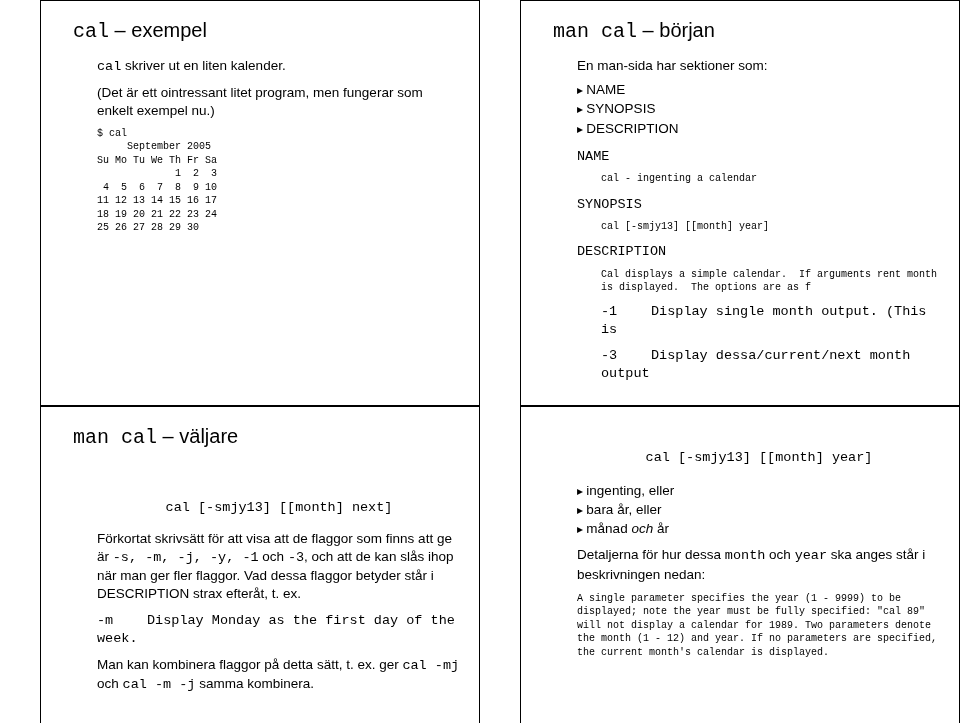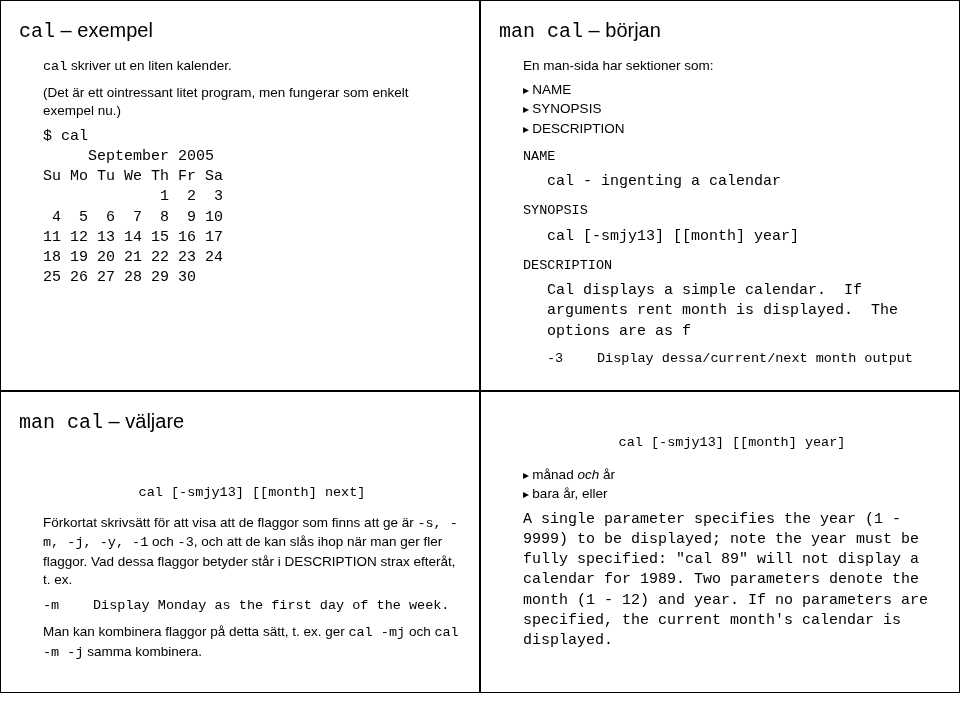--- a/index.html
+++ b/index.html
@@ -12,36 +12,37 @@
     width: 960px;
   }
   .grid {
     display: grid;
     grid-template-columns: 1fr 1fr;
     grid-template-rows: auto auto;
     width: 960px;
   }
   .cell {
     border: 1px solid #000;
-    padding: 18px 18px 22px 18px;
+    padding: 18px 18px 22px 32px;
     box-sizing: border-box;
     overflow: hidden;
+    margin-left: 40px;
   }
   .htitle {
     font-size: 20px;
     margin: 0 0 14px 0;
     font-weight: normal;
   }
   .htitle .mono, .mono {
     font-family: "Courier New", Courier, monospace;
   }
   .bodytext { font-size: 13.5px; line-height: 1.35; }
   pre {
     font-family: "Courier New", Courier, monospace;
-    font-size: 15px;
+    font-size: 10px;
     white-space: pre;
     margin: 6px 0;
   }
   .indent { margin-left: 24px; }
   .bullets { list-style: none; padding: 0; margin: 6px 0; }
   .bullets li { margin: 1px 0; }
   .bullets li::before { content: "▸ "; font-size: 12px; }
   .sectlabel { font-family: "Courier New", Courier, monospace; margin-top: 10px; }
   .optrow { font-family: "Courier New", Courier, monospace; margin-top: 8px; }
   .optrow .flag { display:inline-block; width: 50px; }
@@ -90,20 +91,23 @@
       <div class="sectlabel">NAME</div>
       <pre class="indent">cal - ingenting a calendar</pre>
 
       <div class="sectlabel">SYNOPSIS</div>
       <pre class="indent">cal [-smjy13] [[month] year]</pre>
 
       <div class="sectlabel">DESCRIPTION</div>
       <pre class="indent" style="white-space:pre-wrap;">Cal displays a simple calendar.  If arguments rent month is displayed.  The options are as f</pre>
 
       <div class="optrow indent">
+        <span class="flag">-1</span><span>Display single month output.  (This is</span>
+      </div>
+      <div class="optrow indent">
         <span class="flag">-3</span><span>Display dessa/current/next month output</span>
       </div>
     </div>
   </div>
 
   <div class="cell">
     <h1 class="htitle">
       <span class="mono">man cal</span><span> – </span><span>väljare</span>
     </h1>
     <div class="bodytext indent" style="margin-top:50px;">
@@ -121,20 +125,24 @@
       </p>
     </div>
   </div>
 
   <div class="cell">
     <div class="bodytext indent">
       <div class="mono" style="text-align:center; margin:24px 0 14px 0;">
         <span>cal [-smjy13] </span><span class="bold">[[month] year]</span>
       </div>
       <ul class="bullets">
+        <li>ingenting, eller</li>
+        <li>bara år, eller</li>
         <li><span>månad </span><em>och</em><span> år</span></li>
-        <li>bara år, eller</li>
       </ul>
+      <p class="para">
+        <span>Detaljerna för hur dessa </span><span class="codeinline">month</span><span> och </span><span class="codeinline">year</span><span> ska anges står i beskrivningen nedan:</span>
+      </p>
       <pre style="white-space:pre-wrap;">A single parameter specifies the year (1 - 9999) to be displayed; note the year must be fully specified: "cal 89" will not display a calendar for 1989. Two parameters denote the month (1 - 12) and year. If no parameters are specified, the current month's calendar is displayed.</pre>
     </div>
   </div>
 
 </div>
 
 </body></html>

